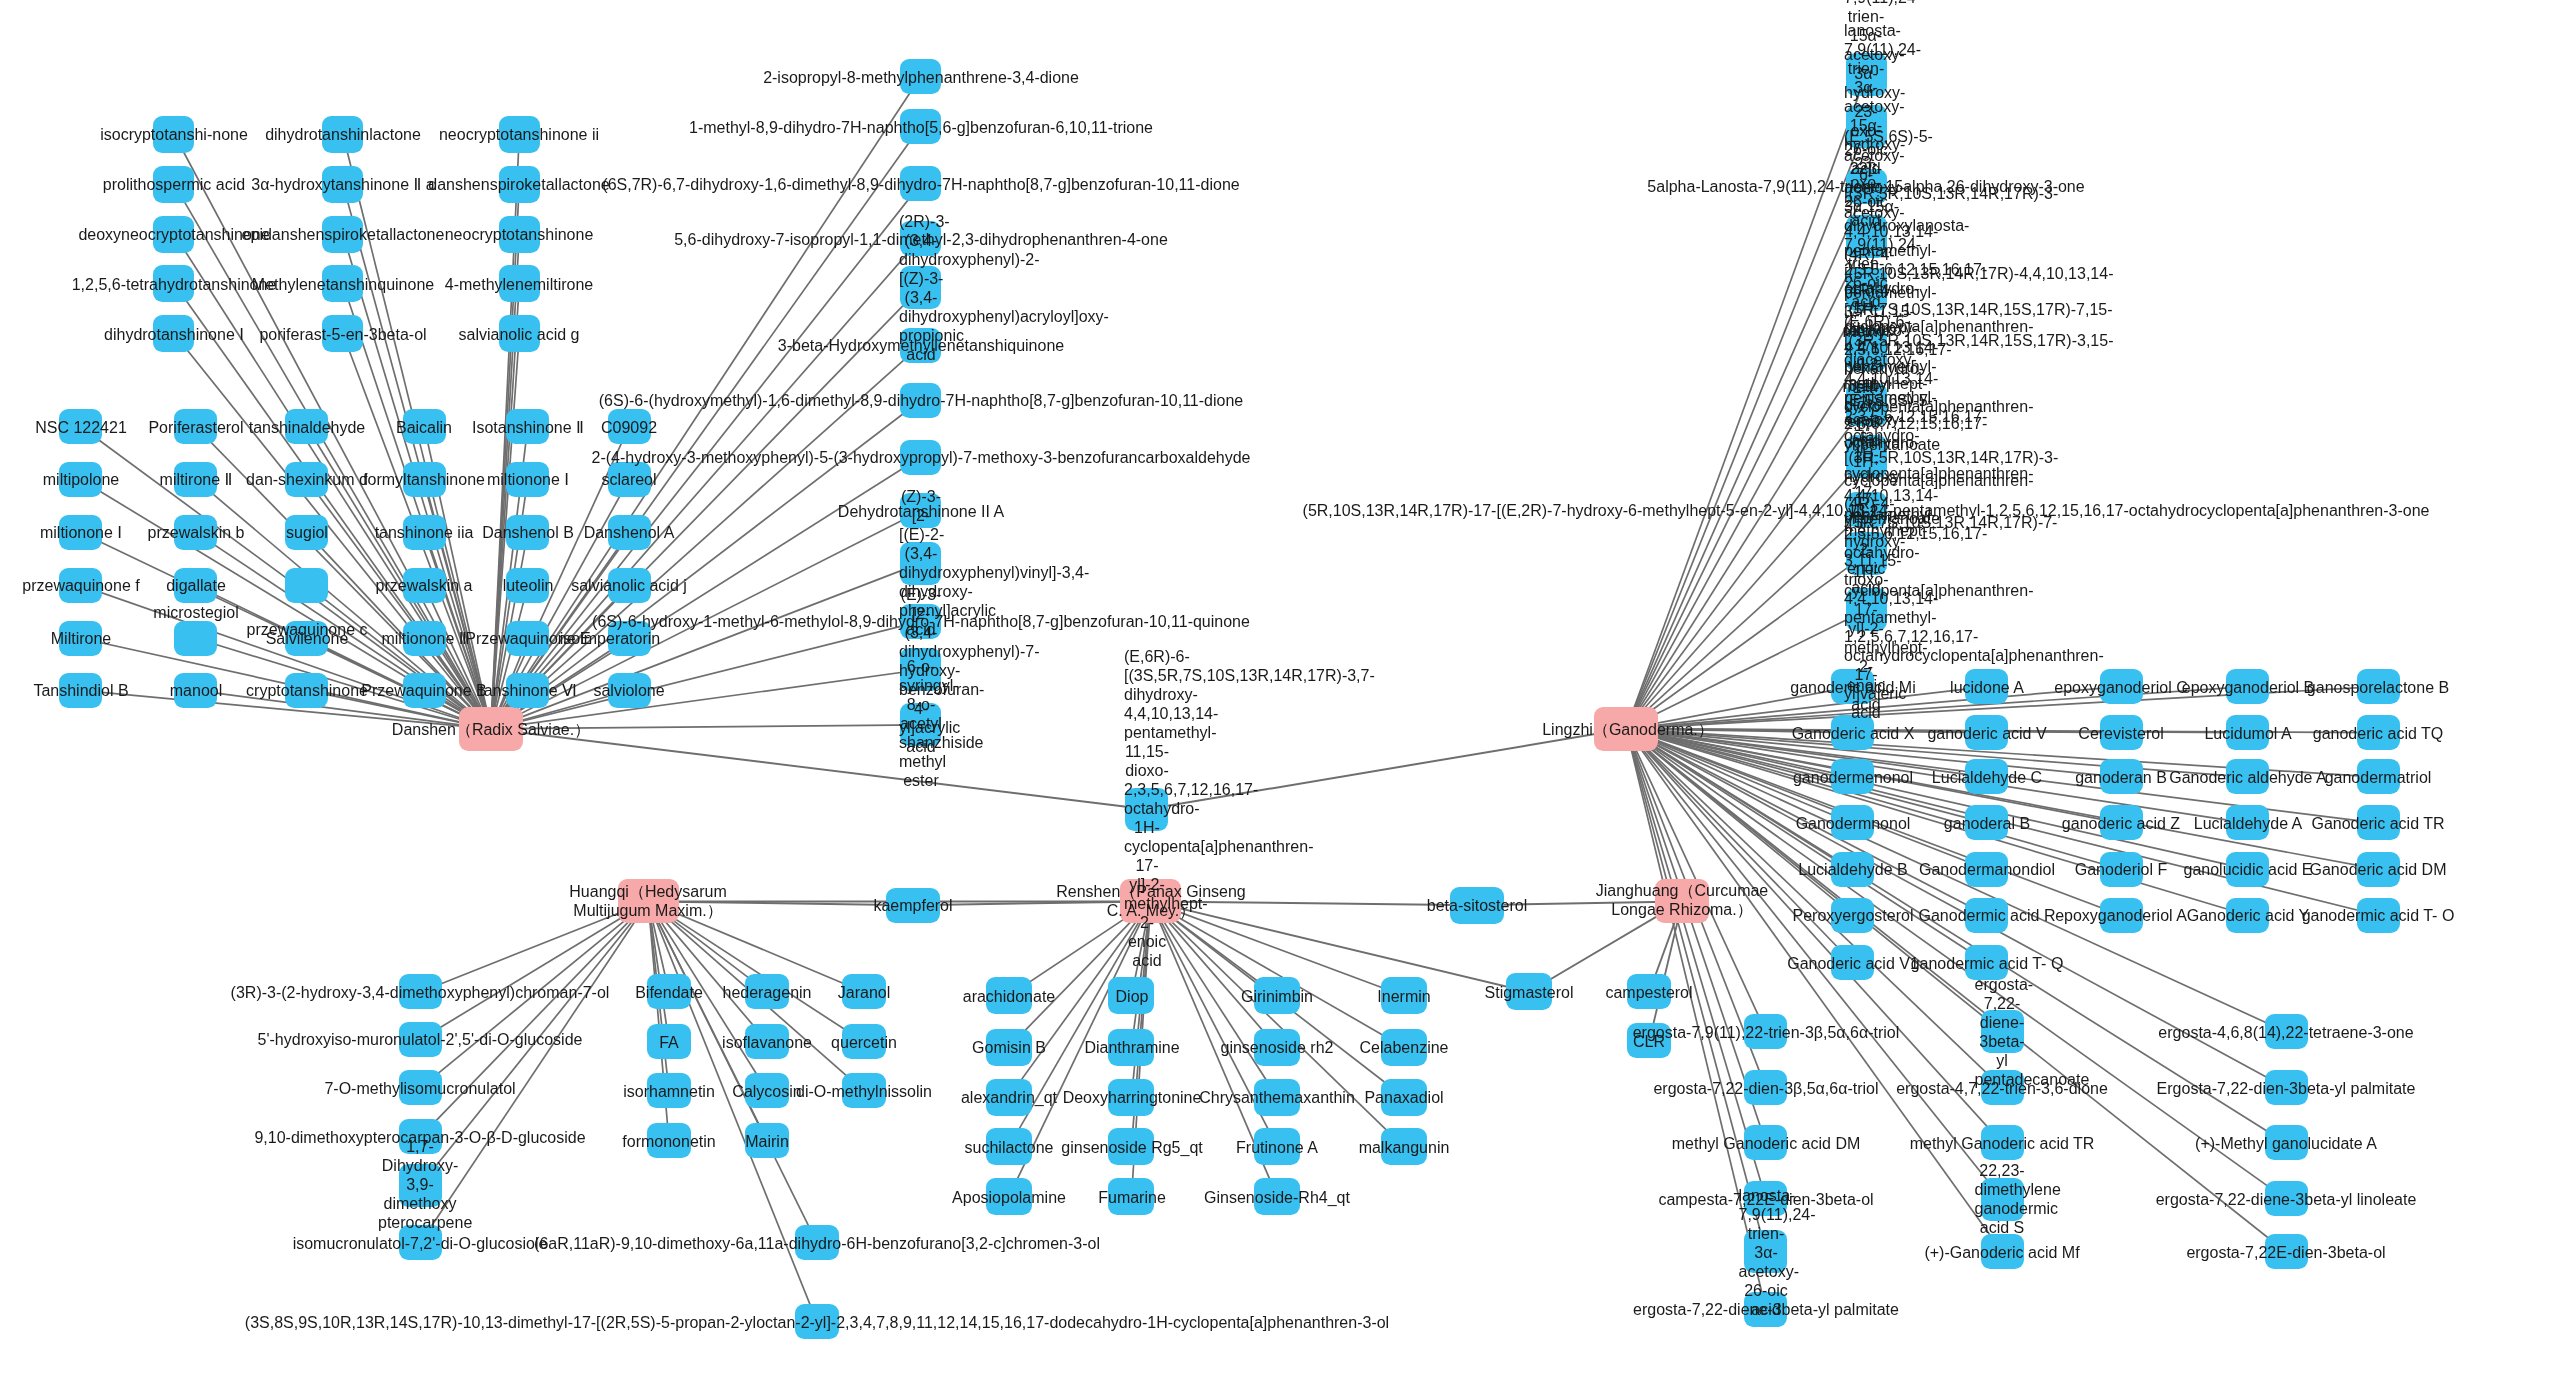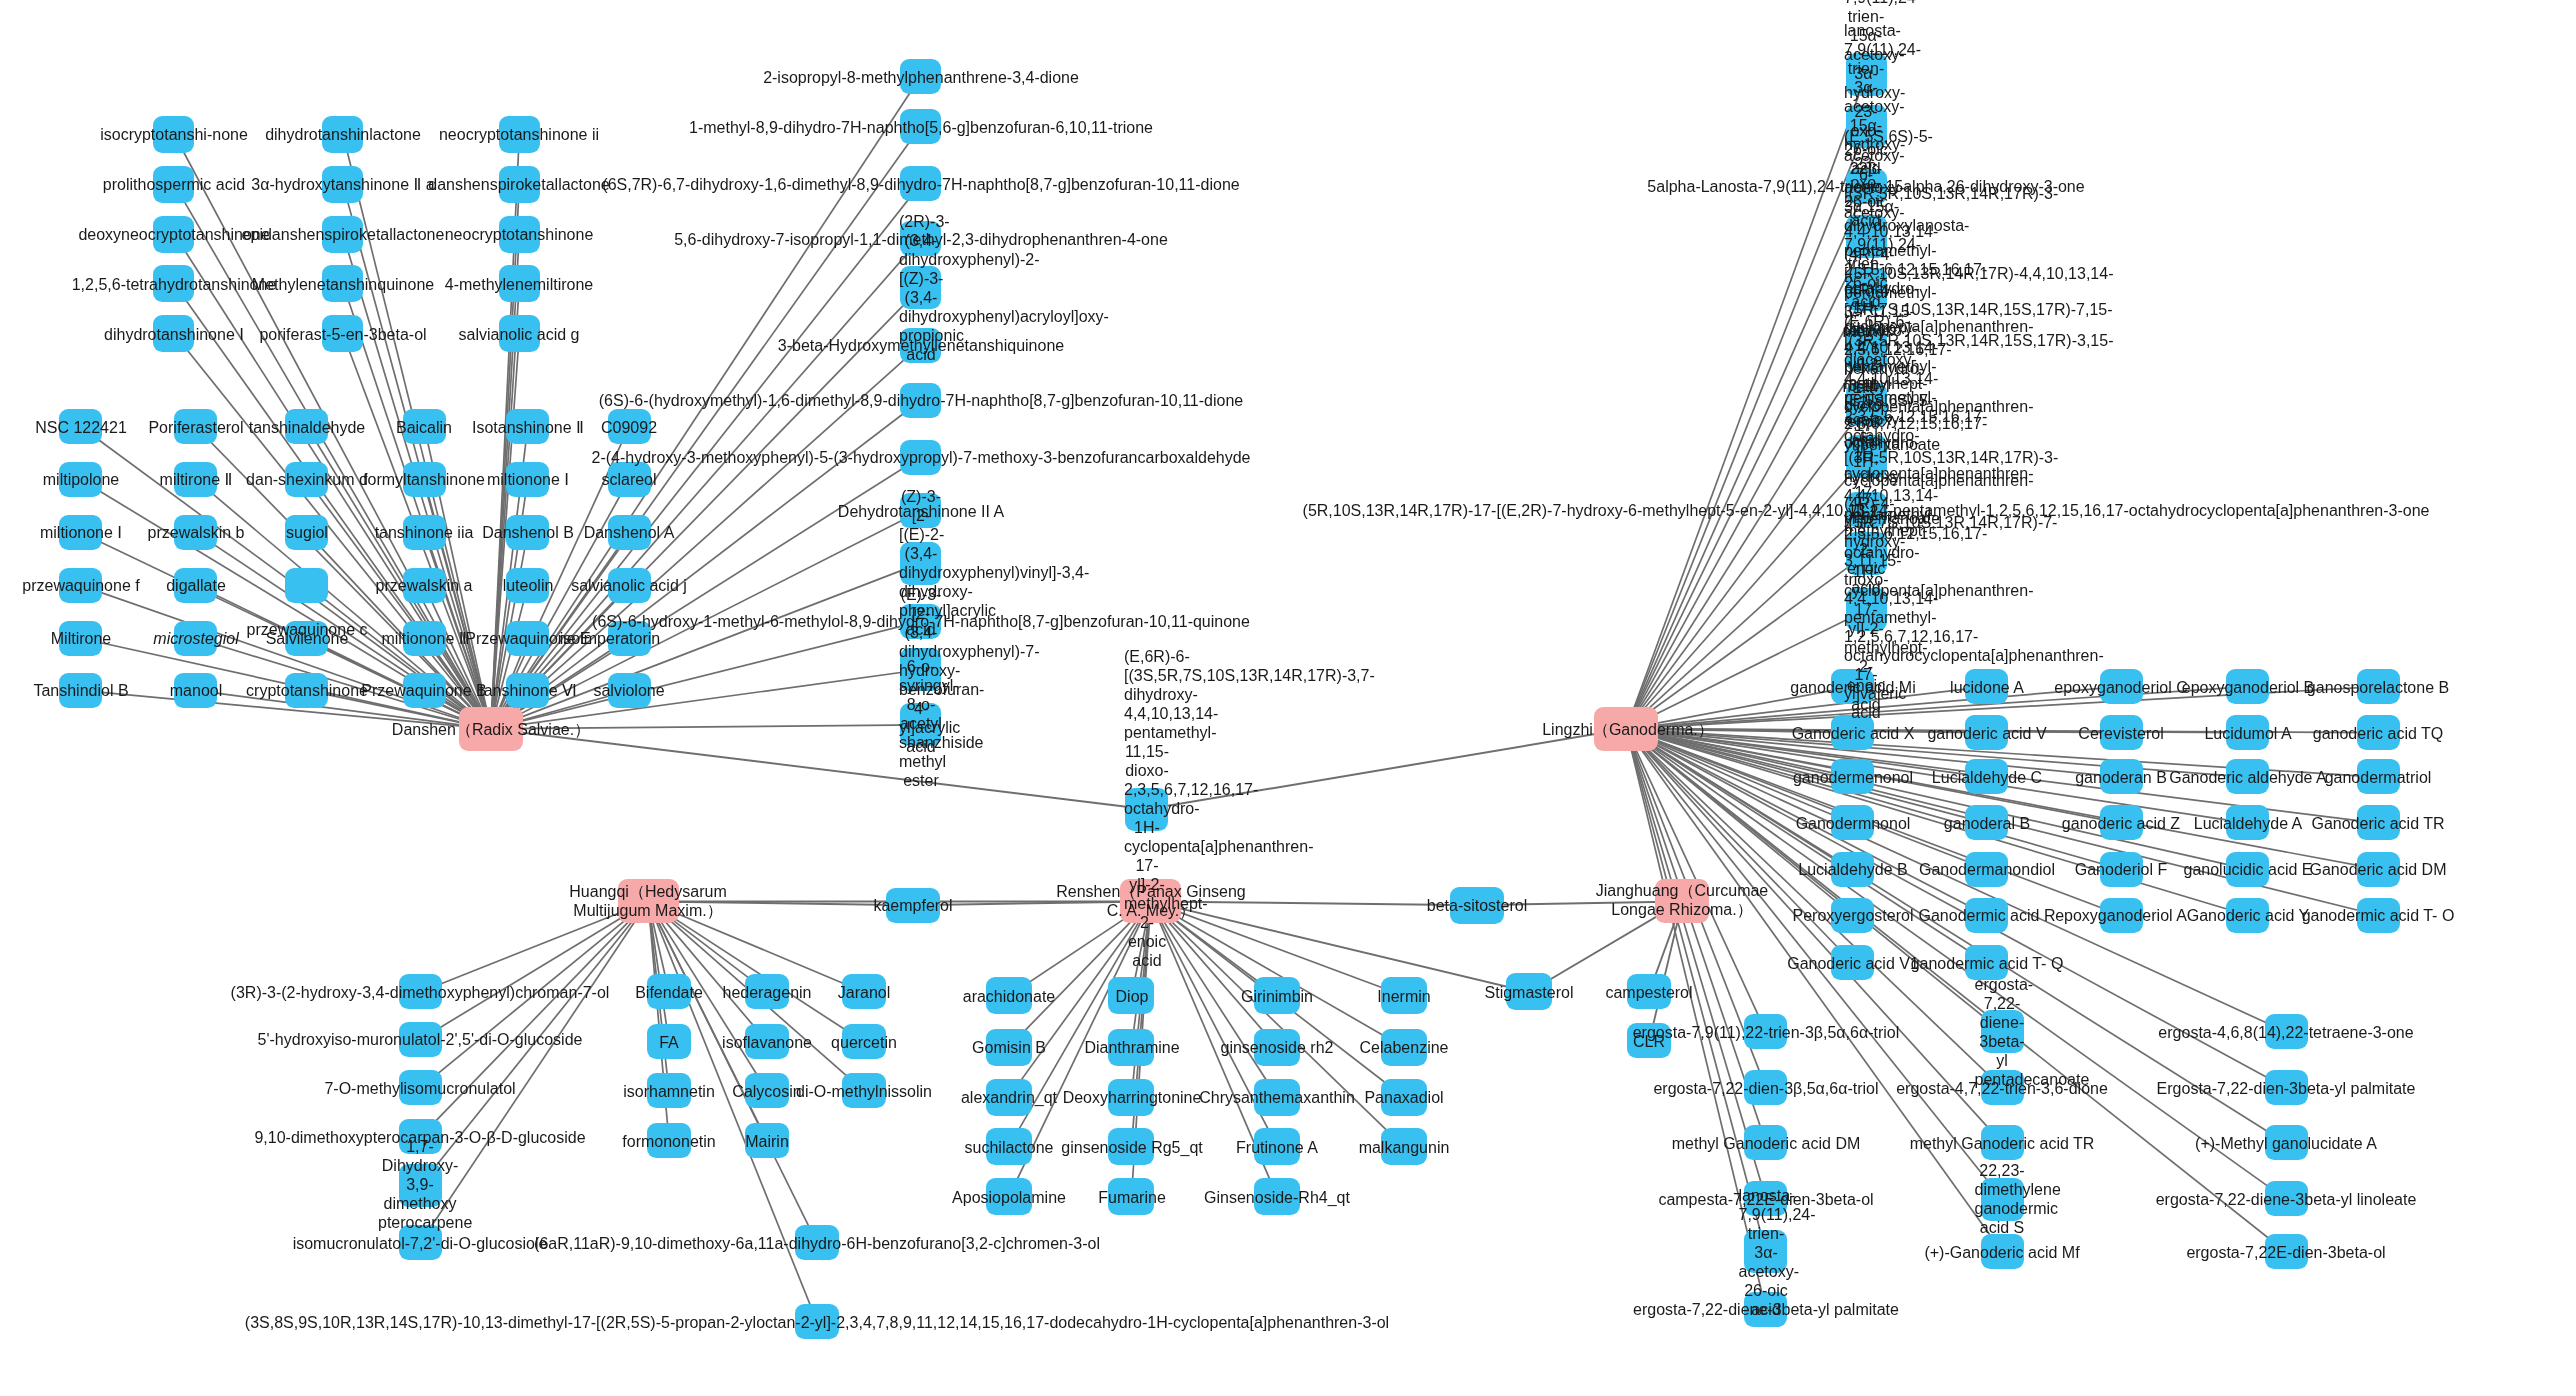--- a/index.html
+++ b/index.html
@@ -404,21 +404,21 @@
       <div class="lbl" style="left: 424px; top: 532px;">tanshinone iia</div>
       <div class="lbl" style="left: 528px; top: 532px;">Danshenol B</div>
       <div class="lbl" style="left: 629px; top: 532px;">Danshenol A</div>
       <div class="lbl" style="left: 81px; top: 585px;">przewaquinone f</div>
       <div class="lbl" style="left: 196px; top: 585px;">digallate</div>
       <div class="lbl" style="left: 307px; top: 585px; margin-top: 44px;">przewaquinone c</div>
       <div class="lbl" style="left: 424px; top: 585px;">przewalskin a</div>
       <div class="lbl" style="left: 528px; top: 585px;">luteolin</div>
       <div class="lbl" style="left: 629px; top: 585px;">salvianolic acid j</div>
       <div class="lbl" style="left: 81px; top: 638px;">Miltirone</div>
-      <div class="lbl" style="left: 196px; top: 638px; font-style: italic;">microstegiol</div>
+      <div class="lbl" style="left: 196px; top: 612px;">microstegiol</div>
       <div class="lbl" style="left: 307px; top: 638px;">Salvilenone</div>
       <div class="lbl" style="left: 424px; top: 638px;">miltionone Ⅱ</div>
       <div class="lbl" style="left: 528px; top: 638px;">Przewaquinone E</div>
       <div class="lbl" style="left: 610px; top: 638px;">isoimperatorin</div>
       <div class="lbl" style="left: 81px; top: 690px;">Tanshindiol B</div>
       <div class="lbl" style="left: 196px; top: 690px;">manool</div>
       <div class="lbl" style="left: 307px; top: 690px;">cryptotanshinone</div>
       <div class="lbl" style="left: 424px; top: 690px;">Przewaquinone B</div>
       <div class="lbl" style="left: 528px; top: 690px;">tanshinone Ⅵ</div>
       <div class="lbl" style="left: 629px; top: 690px;">salviolone</div>

